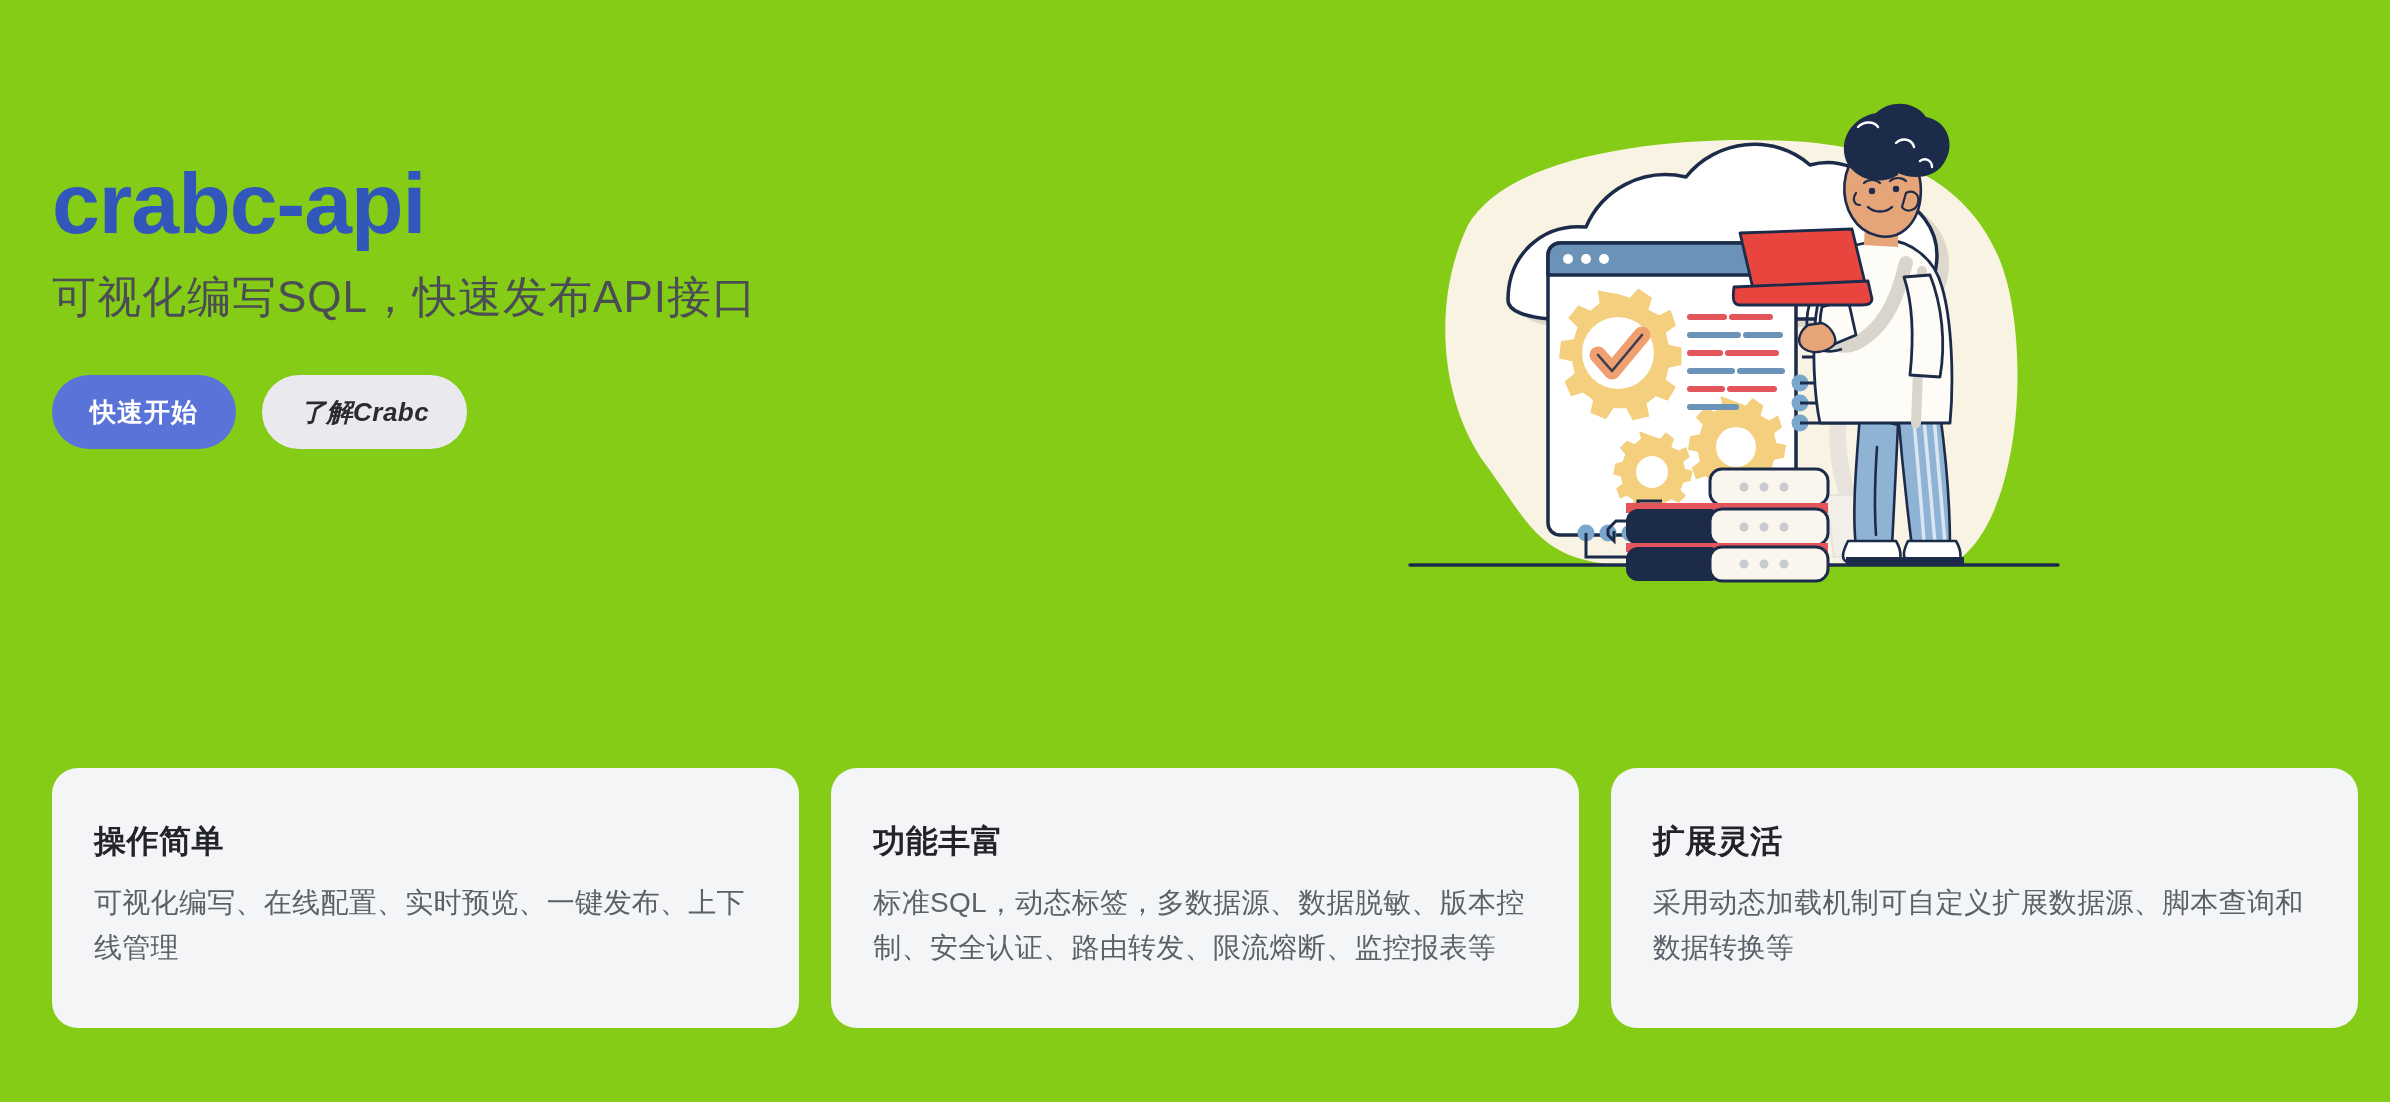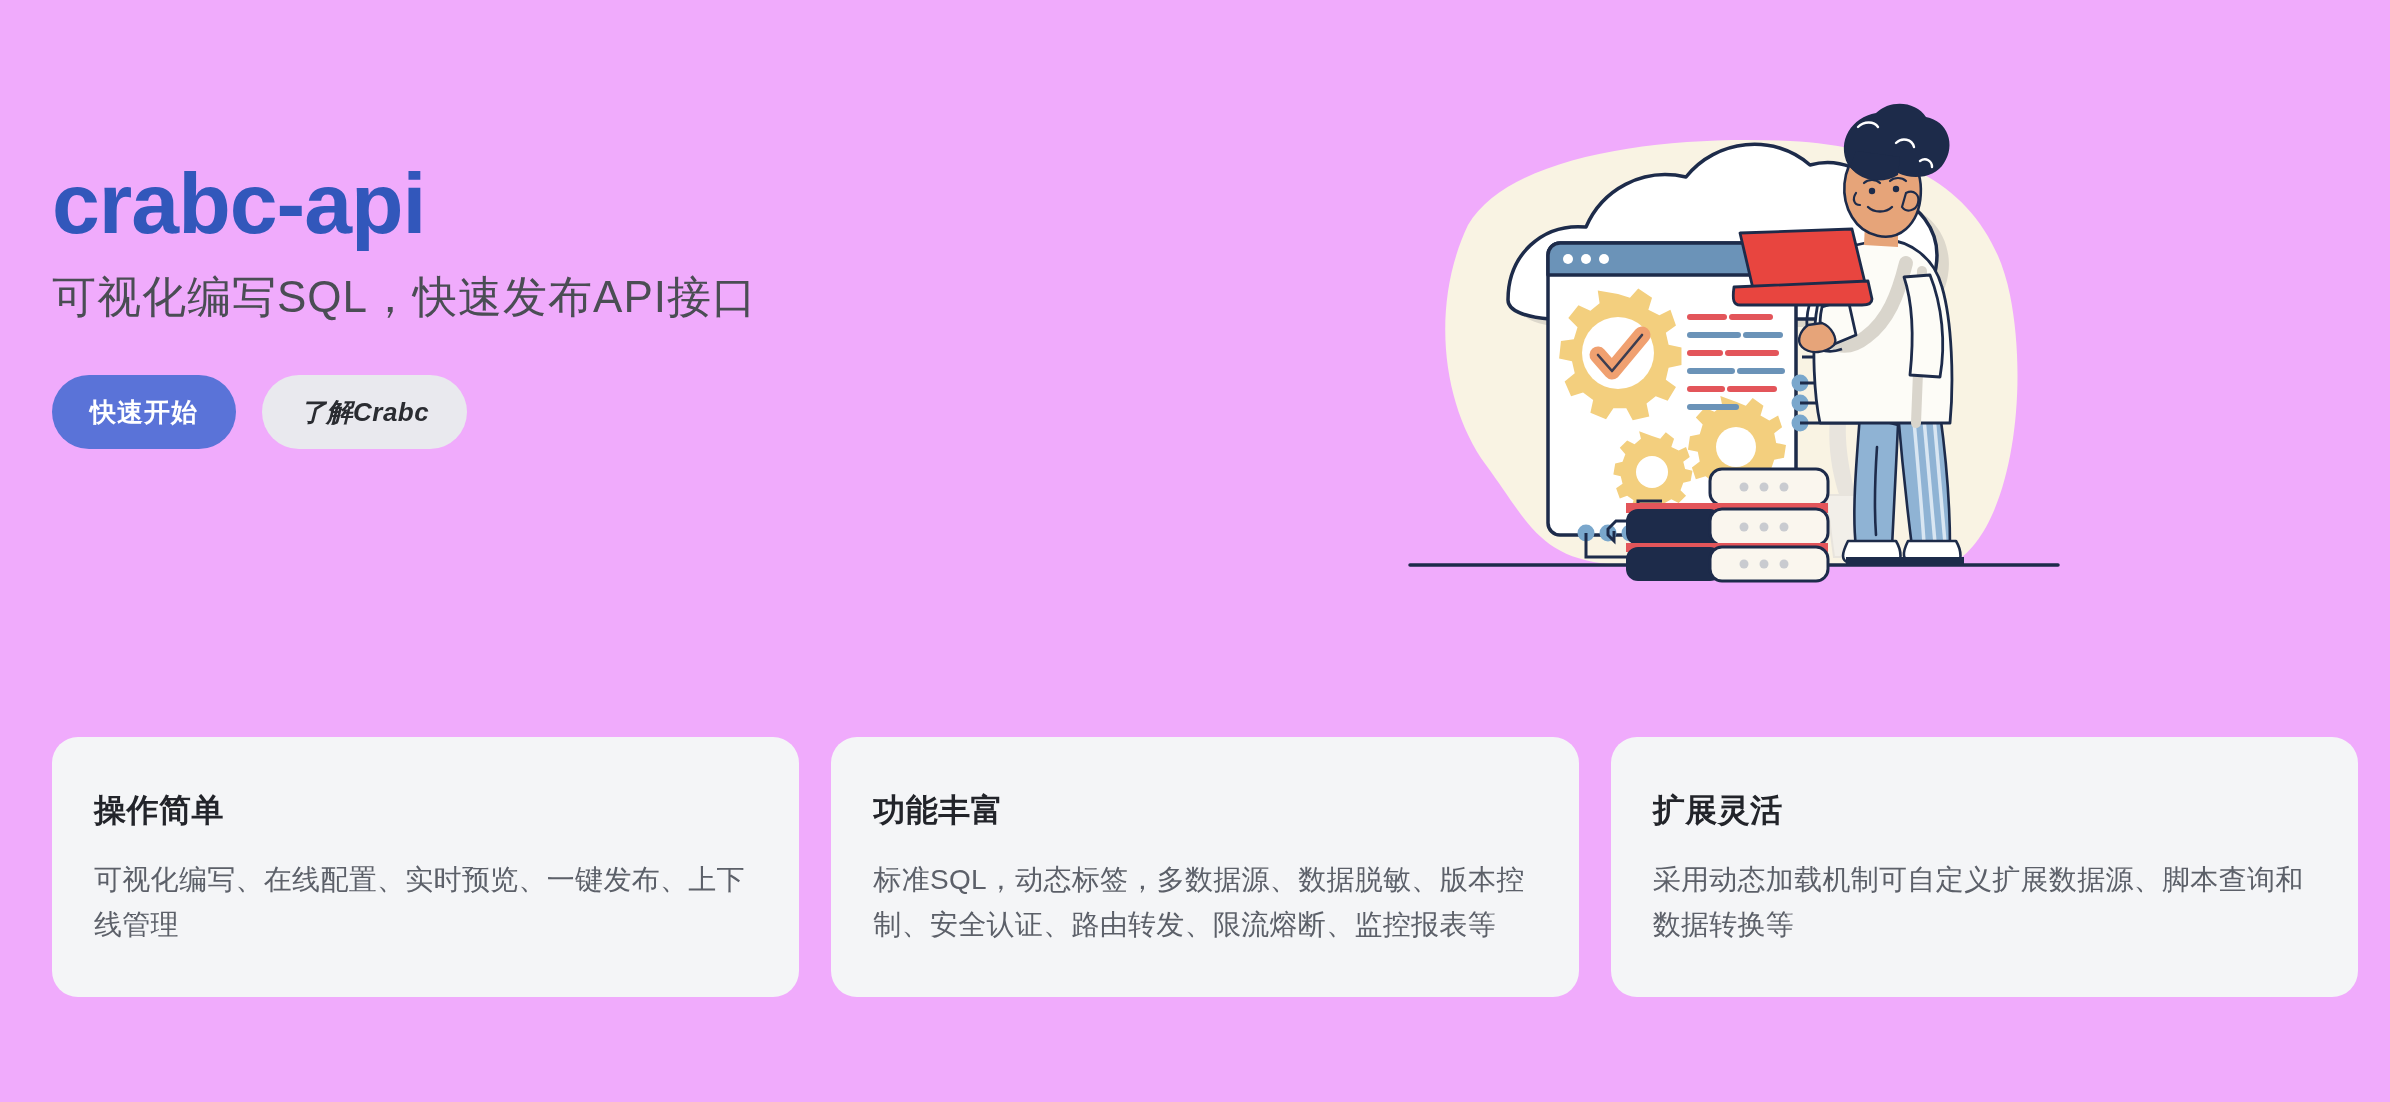--- a/index.html
+++ b/index.html
@@ -9,21 +9,21 @@
     height: 1102px;
     background: #ffffff;
     font-family: "Liberation Sans", "DejaVu Sans", sans-serif;
     overflow: hidden;
   }
 
   .page {
     position: relative;
     width: 2390px;
     height: 1102px;
-    background: #f0abfc;
+    background: #84cc16;
   }
 
   
   .hero {
     position: absolute;
     left: 0; top: 0;
     width: 2390px;
     height: 760px;
   }
 
@@ -106,21 +106,21 @@
     top: 95px;
     width: 680px;
     height: 510px;
   }
   .hero-illustration svg { display: block; width: 100%; height: 100%; }
 
   
   .features {
     position: absolute;
     left: 52px;
-    top: 737px;
+    top: 768px;
     width: 2306px;
     display: flex;
     gap: 32px;
   }
 
   .feature-card {
     flex: 1 1 0;
     background: #f4f5f7;
     border-radius: 26px;
     padding: 52px 42px 46px 42px;
@@ -128,21 +128,21 @@
   }
 
   .feature-title {
     font-size: 32px;
     font-weight: bold;
     color: #22242a;
     letter-spacing: 0.5px;
   }
 
   .feature-desc {
-    margin-top: 24px;
+    margin-top: 16px;
     font-size: 28px;
     line-height: 1.62;
     color: #5c6069;
     letter-spacing: 0.3px;
   }
 </style>
 </head>
 <body>
 
 <div class="page">

